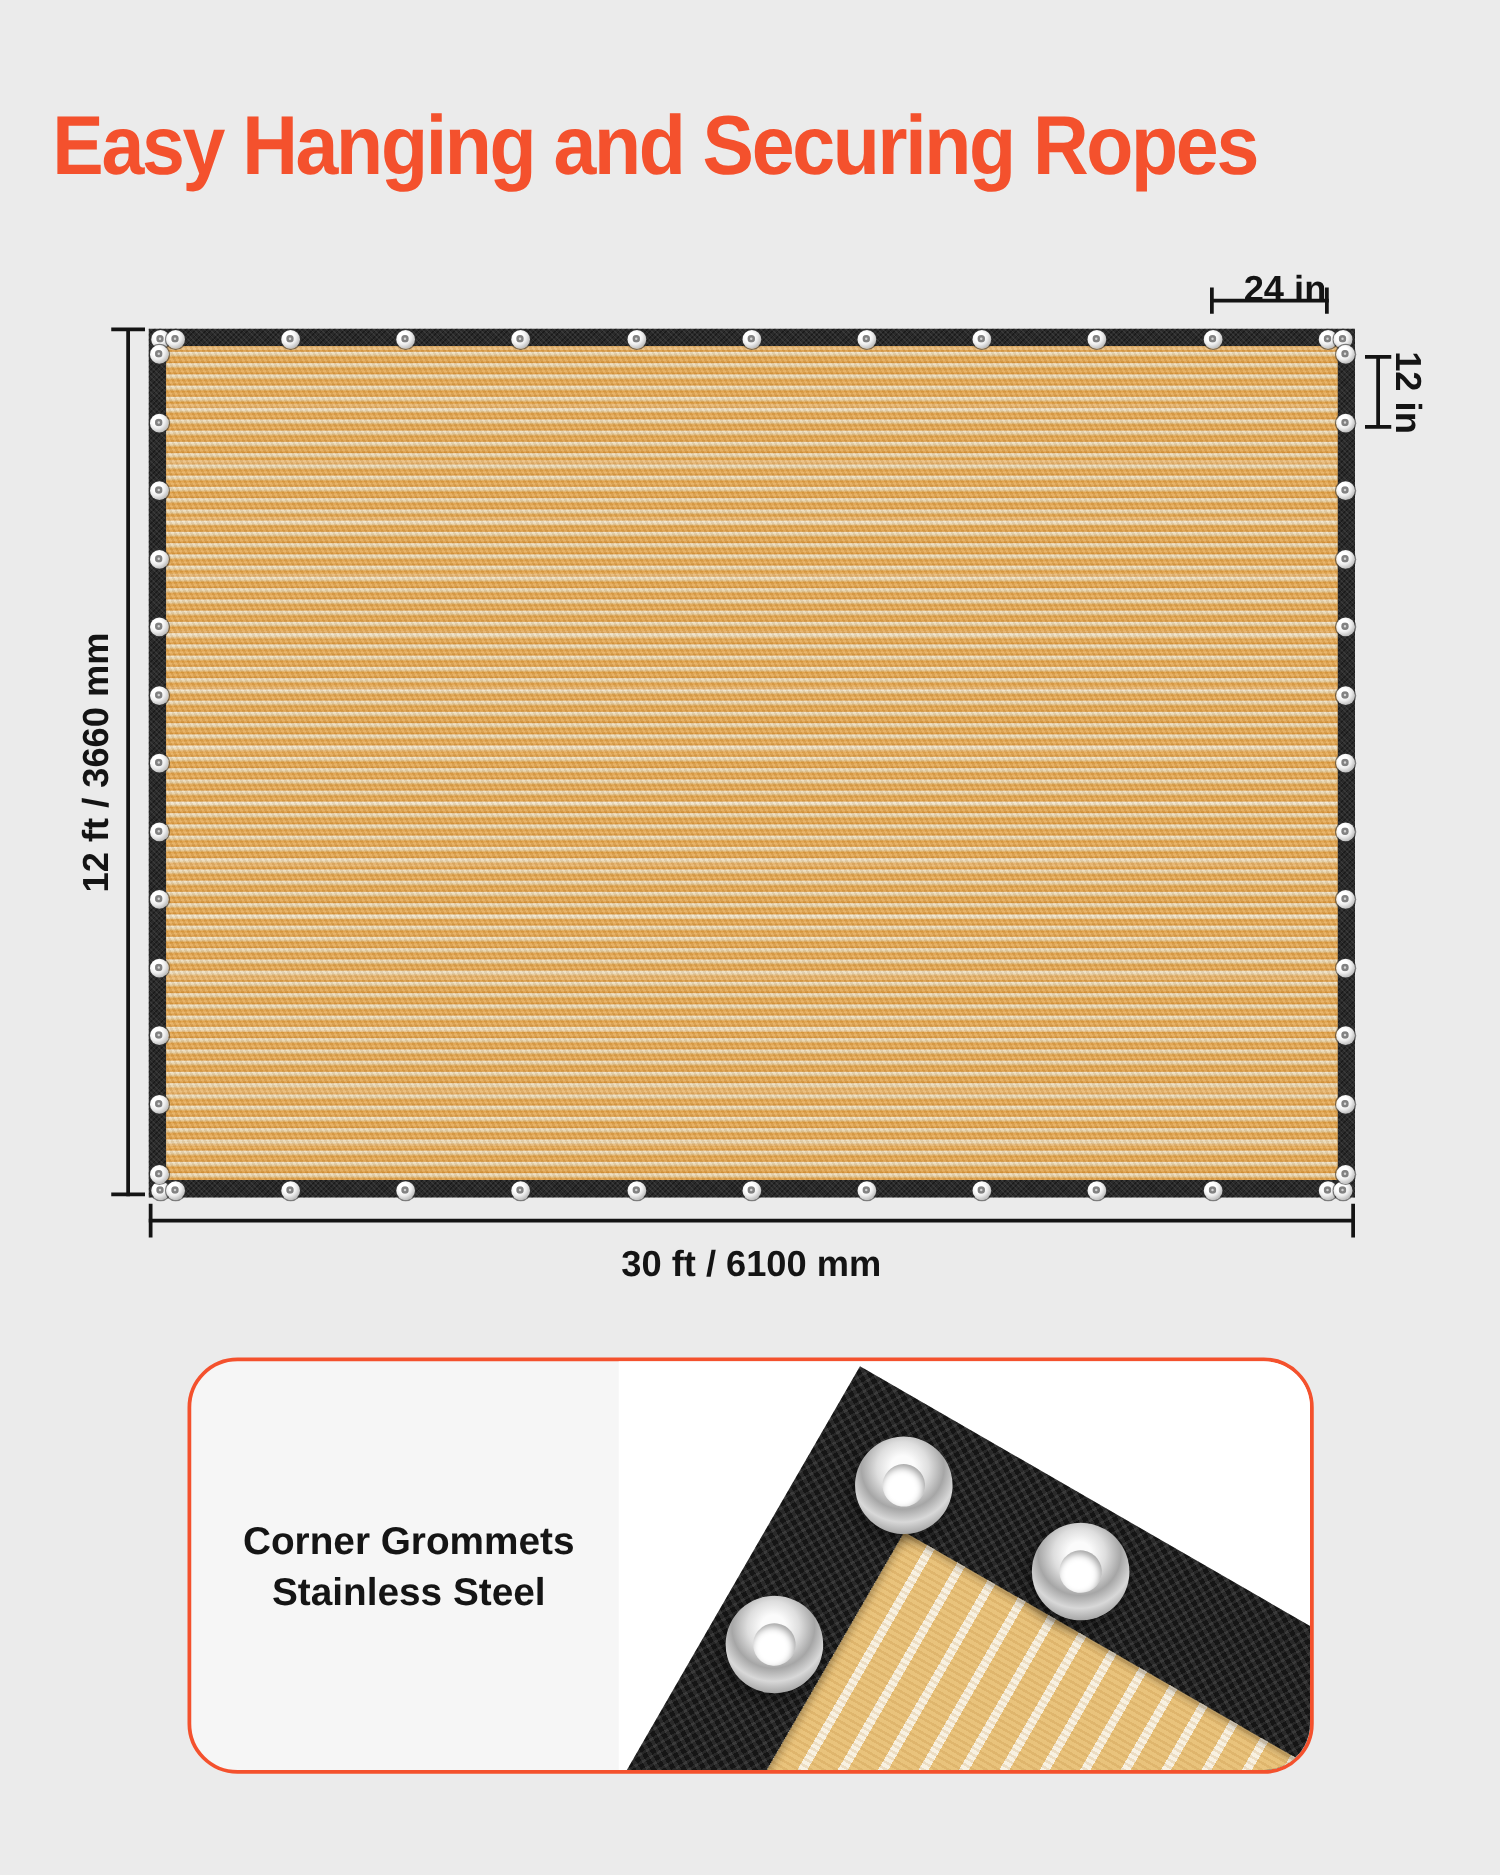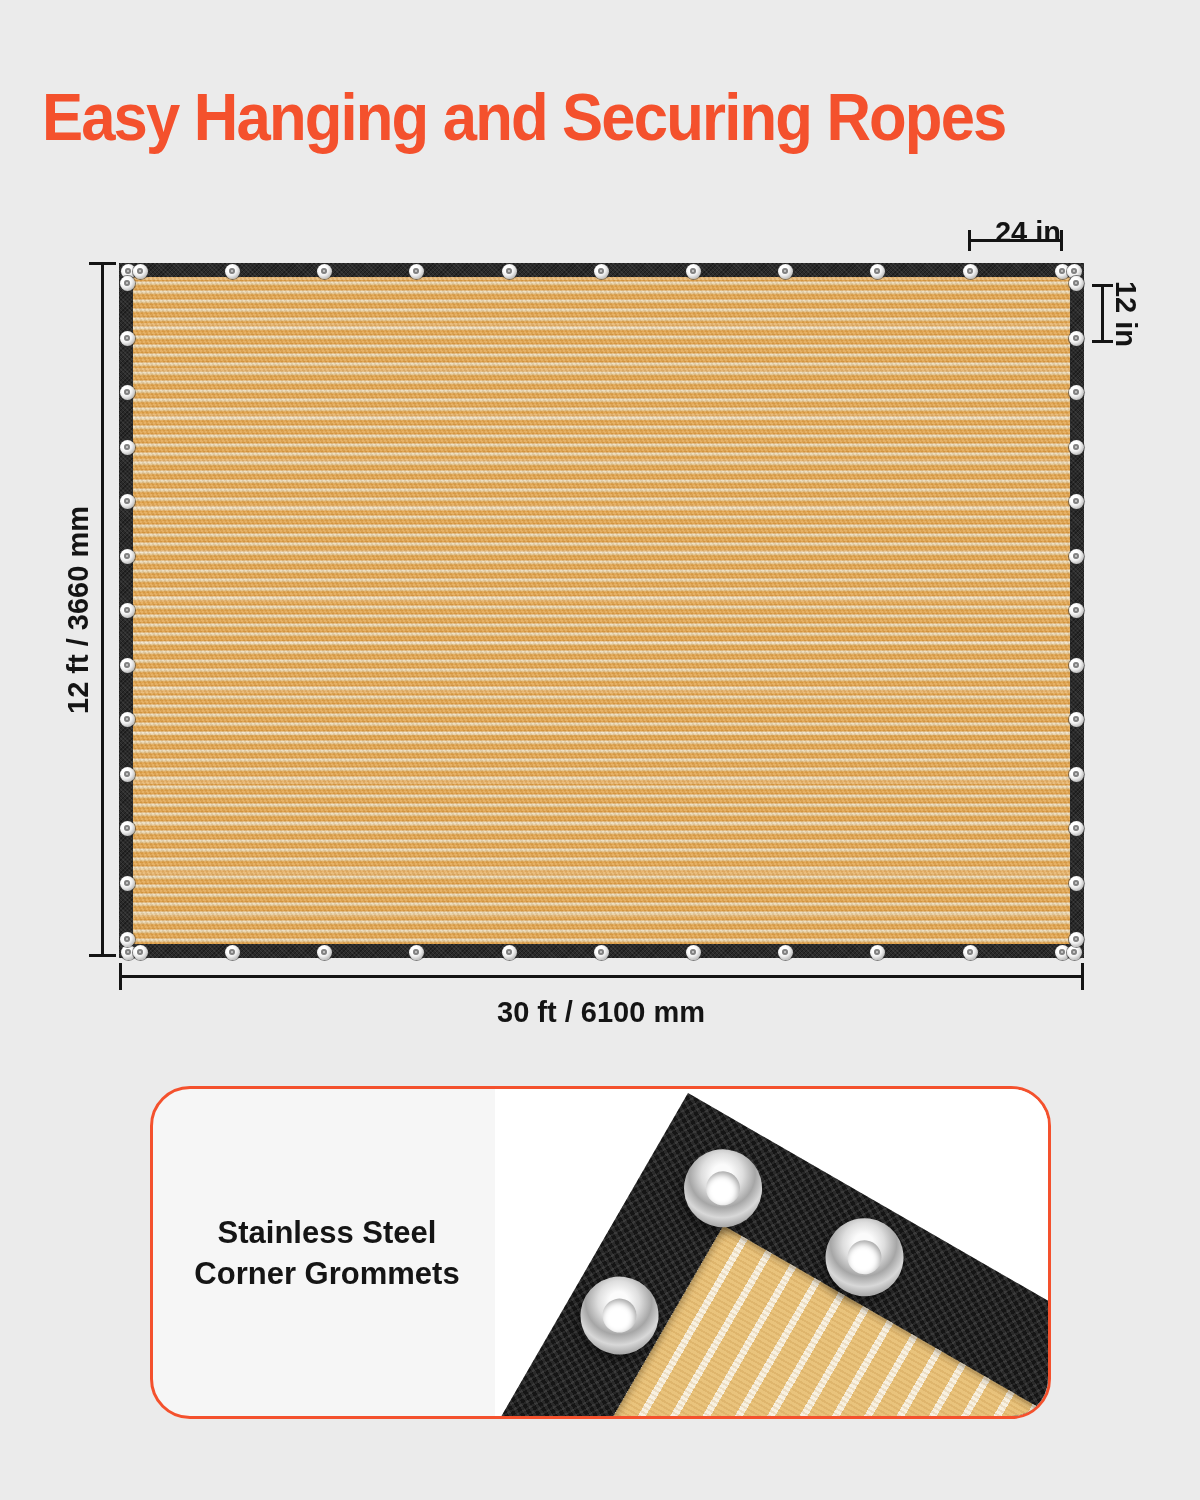--- a/index.html
+++ b/index.html
@@ -182,22 +182,22 @@
   <div class="dim" style="left:1060px;top:230px;width:3px;height:21px;"></div>
   <div class="dim-label" style="left:1016px;top:232px;margin-left:12px;">24 in</div>
 
   <div class="dim" style="left:1101px;top:286px;width:3px;height:56px;"></div>
   <div class="dim" style="left:1092px;top:284px;width:21px;height:3px;"></div>
   <div class="dim" style="left:1092px;top:340px;width:21px;height:3px;"></div>
   <div class="dim-label rot-cw" style="left:1125px;top:314px;">12 in</div>
 
   <div class="card">
     <div class="caption">
+      <div>Corner Grommets</div>
       <div>Stainless Steel</div>
-      <div>Corner Grommets</div>
     </div>
     <div class="photo">
       <div class="swatch">
         <div class="swatch-fabric"></div>
         <div class="bgr" style="left:39px;top:26px;"></div>
         <div class="bgr" style="left:196px;top:15px;"></div>
         <div class="bgr" style="left:13px;top:188px;"></div>
       </div>
     </div>
   </div>

